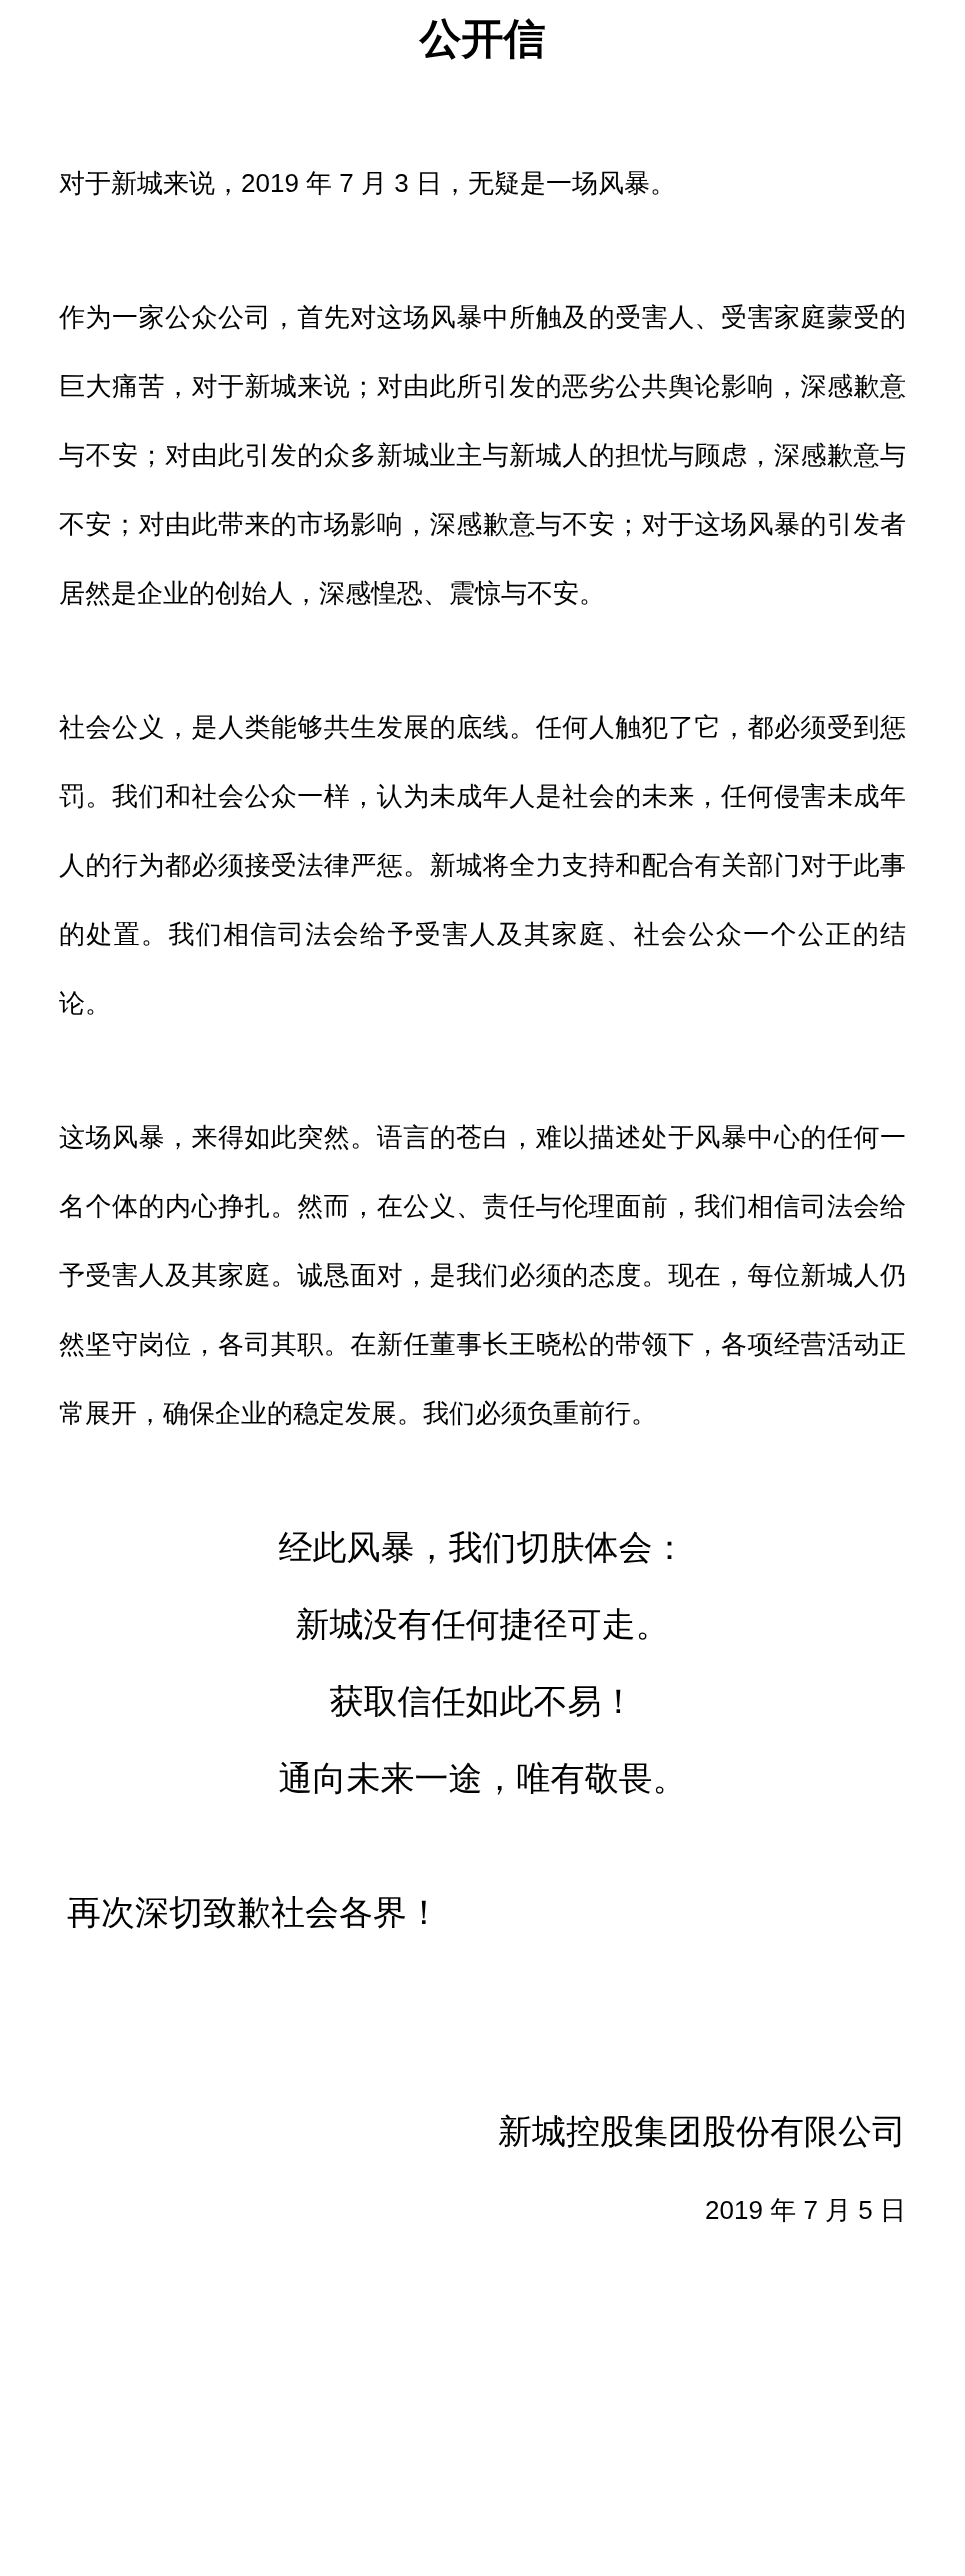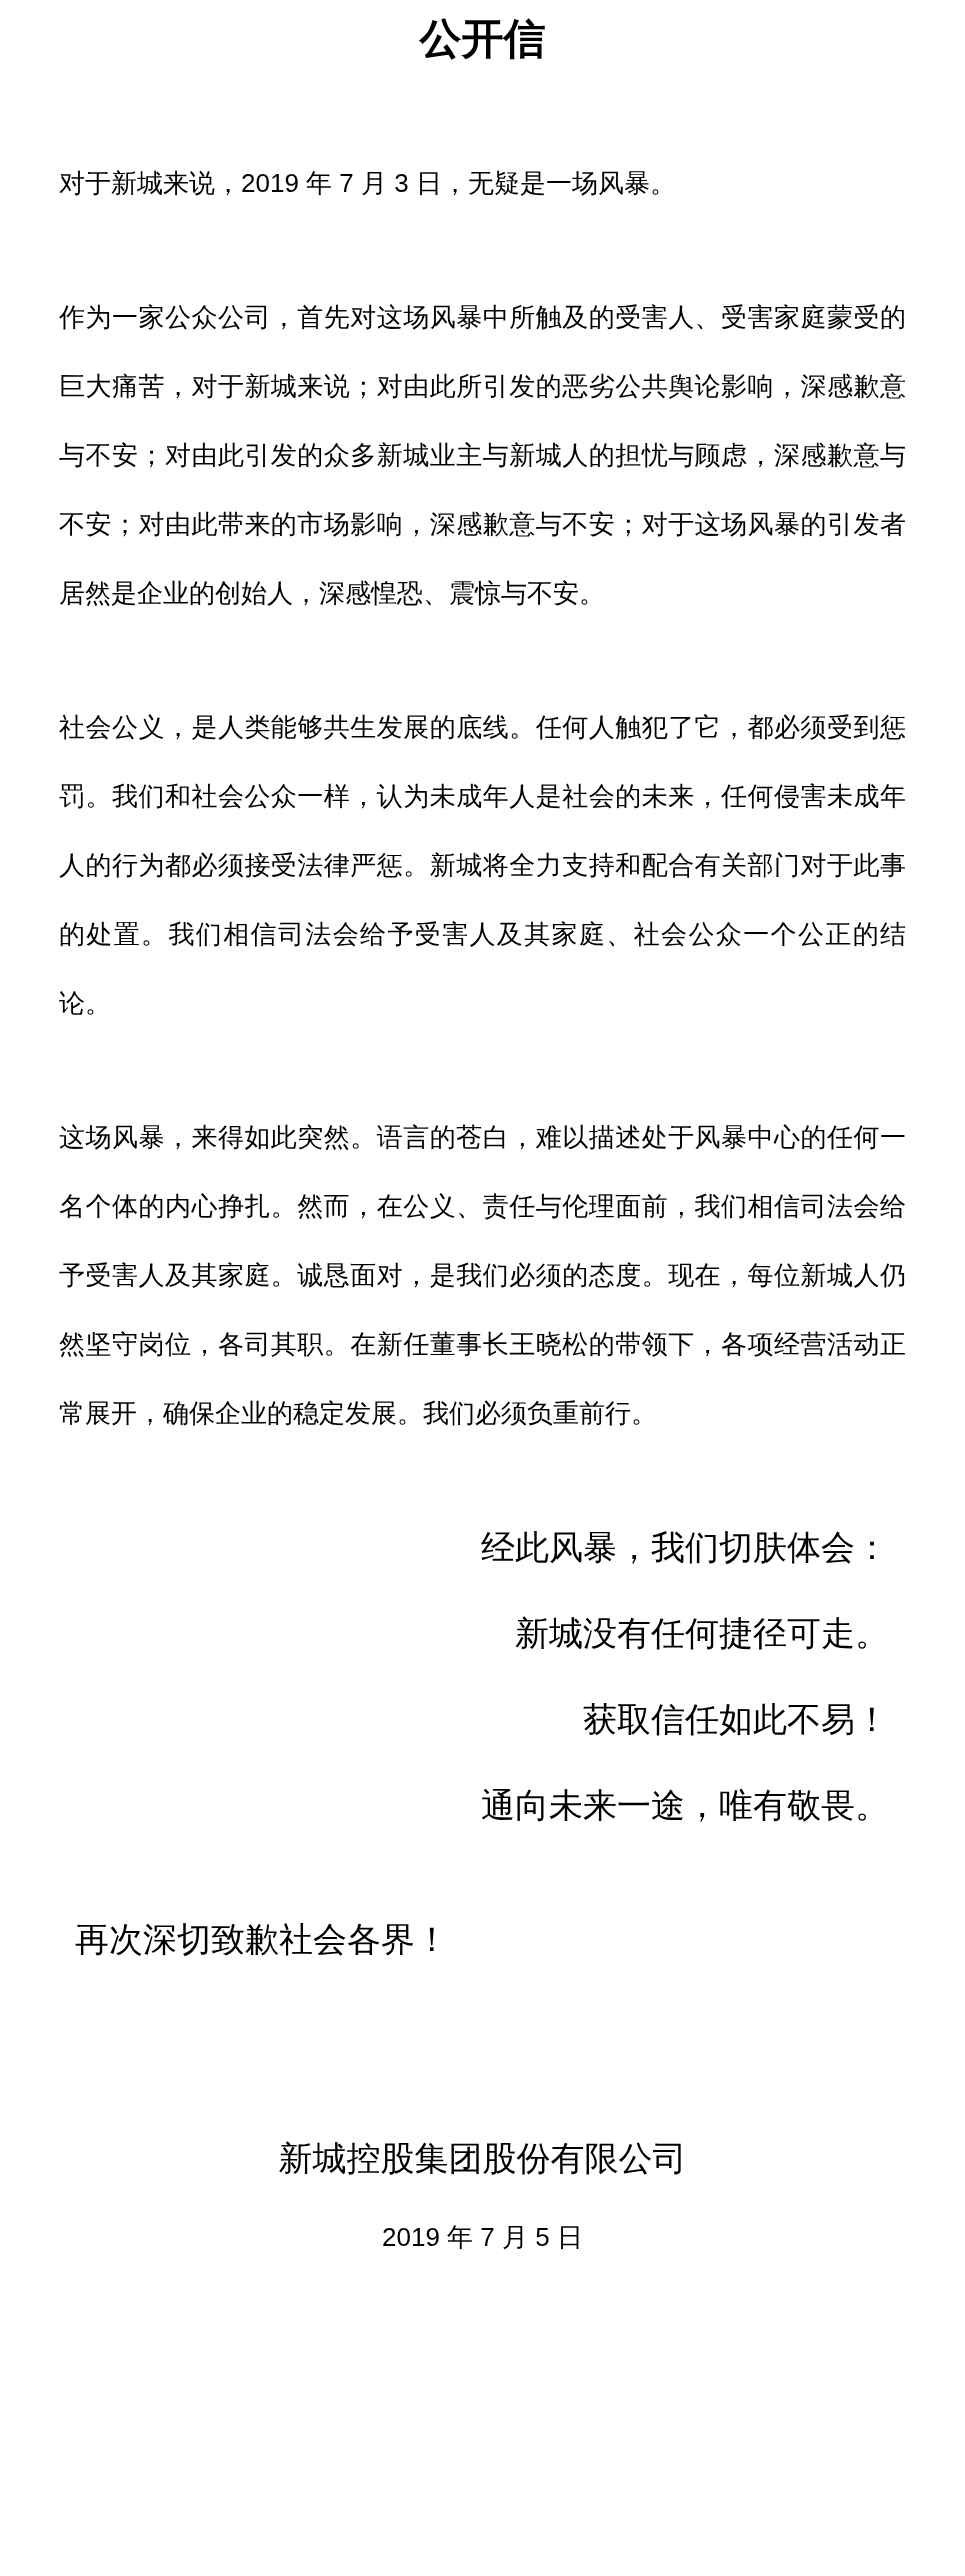--- a/index.html
+++ b/index.html
@@ -25,32 +25,32 @@
     line-height: 69px;
     text-align: justify;
     margin: 65px 0;
   }
   .closing-block {
     margin: 65px 0;
   }
   .closing-line {
     font-size: 34px;
     line-height: 69px;
-    margin: 17px;
-    text-align: right;
+    margin: 8px;
+    text-align: center;
   }
   .apology {
     font-size: 34px;
     line-height: 69px;
-    margin: 65px 16px;
+    margin: 65px 8px;
     text-align: left;
   }
   .signature-block {
     margin-top: 150px;
-    text-align: center;
+    text-align: right;
   }
   .signature-company {
     font-size: 34px;
     line-height: 69px;
     margin: 0;
   }
   .signature-date {
     font-size: 26px;
     line-height: 69px;
     margin: 9.8px 0 0 0;

